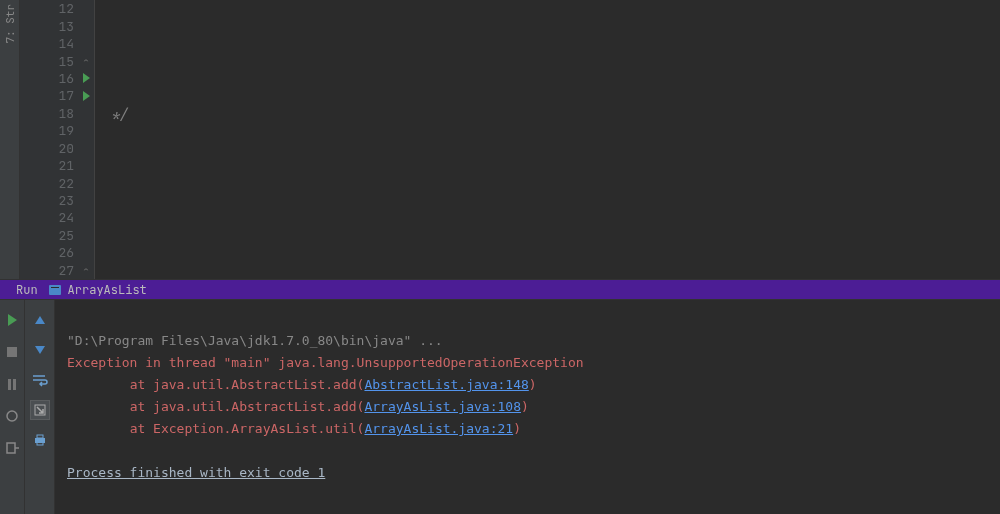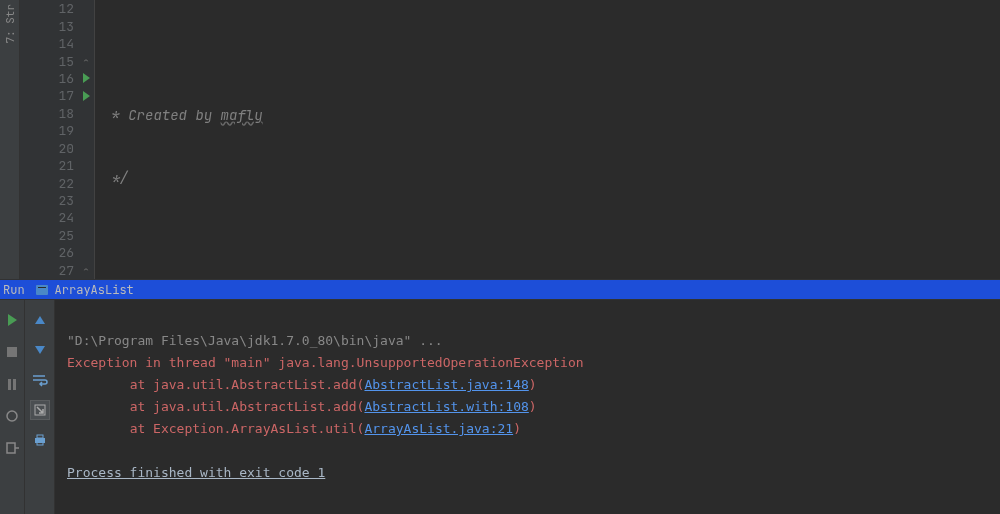--- a/index.html
+++ b/index.html
@@ -79,26 +79,26 @@
   font-size: 14px;
   line-height: 21px;
   padding-left: 8px;
   white-space: pre;
 }
 .code-row { height: 21px; }
 .cmt { color: #808080; font-style: italic; }
 .cmt-a { color: #808080; font-style: italic; text-decoration: underline wavy #6a6a6a; }
 .run-bar {
   height: 24px;
-  background: #1d4ed8;
+  background: #4c1d95;
   border-top: 1px solid #323232;
   border-bottom: 1px solid #323232;
   display: flex;
   align-items: center;
-  padding-left: 3px;
+  padding-left: 16px;
   font-size: 12px;
   color: #bbb;
 }
 .run-bar-icon {
   width: 14px; height: 14px;
   margin-right: 6px;
   display: inline-flex;
 }
 .run-panel {
   flex: 1;
@@ -239,21 +239,20 @@
     <div class="gutter-row">
         <span class="gutter-num">26</span>
       </div>
     <div class="gutter-row">
         <span class="gutter-num">27</span>
         <span class="gutter-icon fold-icon">⌃</span>
       </div>
   </div>
   <div class="code">
     <div class="code-row"></div>
-    <div class="code-row"><span class="cmt"> * Created by </span><span class="cmt-a">mafly</span></div>
     <div class="code-row"><span class="cmt"> */</span></div>
     
     
     
     
     
     
     
     
     
@@ -322,18 +321,18 @@
           <rect x="2" y="5" width="10" height="5" fill="#6a9fd0"></rect>
           <rect x="4" y="2" width="6" height="3" fill="none" stroke="#6a9fd0"></rect>
           <rect x="4" y="9" width="6" height="3" fill="none" stroke="#6a9fd0"></rect>
         </svg>
       </div>
   </div>
   <div class="console">
 <span class="c-cmd">"D:\Program Files\Java\jdk1.7.0_80\bin\java" ...</span>
 <span class="c-err">Exception in thread "main" java.lang.UnsupportedOperationException</span>
 <span class="c-err"><span>	at java.util.AbstractList.add(</span><span class="c-link">AbstractList.java:148</span><span>)</span></span>
-<span class="c-err"><span>	at java.util.AbstractList.add(</span><span class="c-link">AbstractList.with:108</span><span>)</span></span>
+<span class="c-err"><span>	at java.util.AbstractList.add(</span><span class="c-link">ArrayAsList.java:108</span><span>)</span></span>
 <span class="c-err"><span>	at Exception.ArrayAsList.util(</span><span class="c-link-a">ArrayAsList.java:21</span><span>)</span></span>
 
 <span class="c-norm">Process finished with exit code 1</span>
   </div>
 </div>
 
 </body></html>

